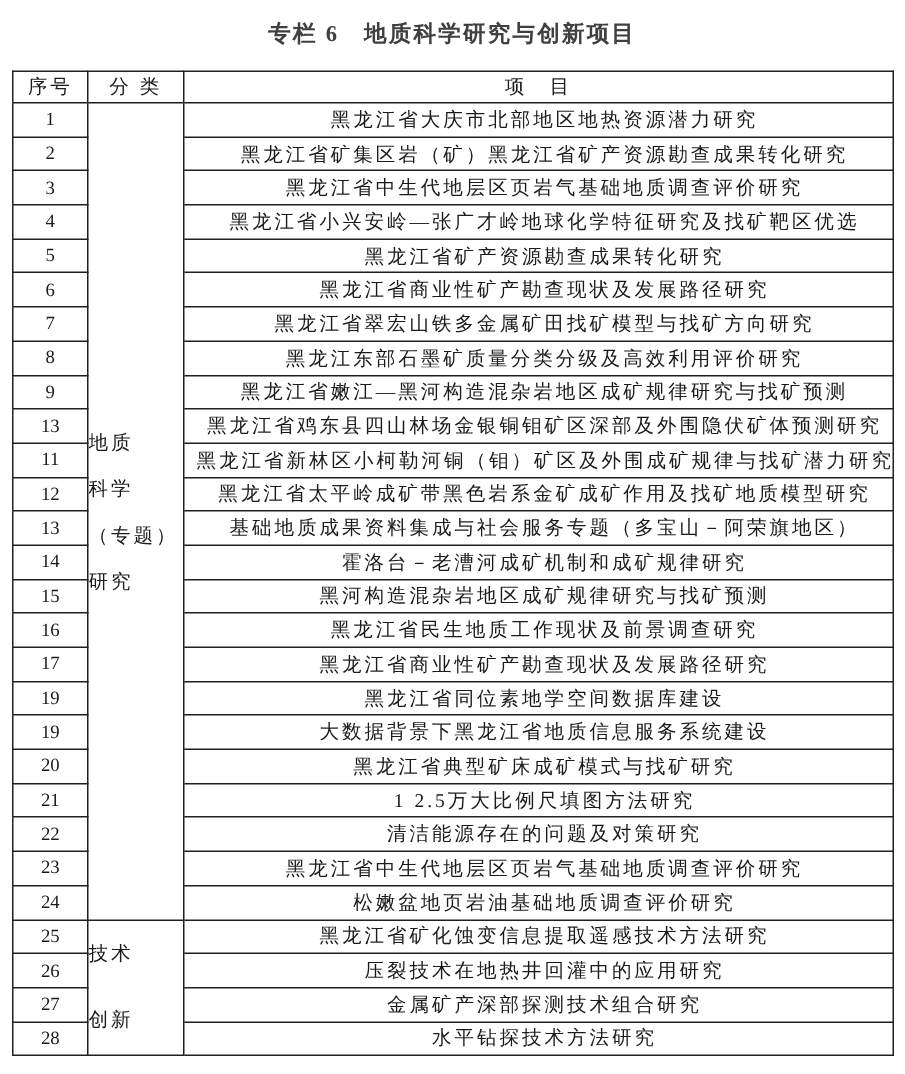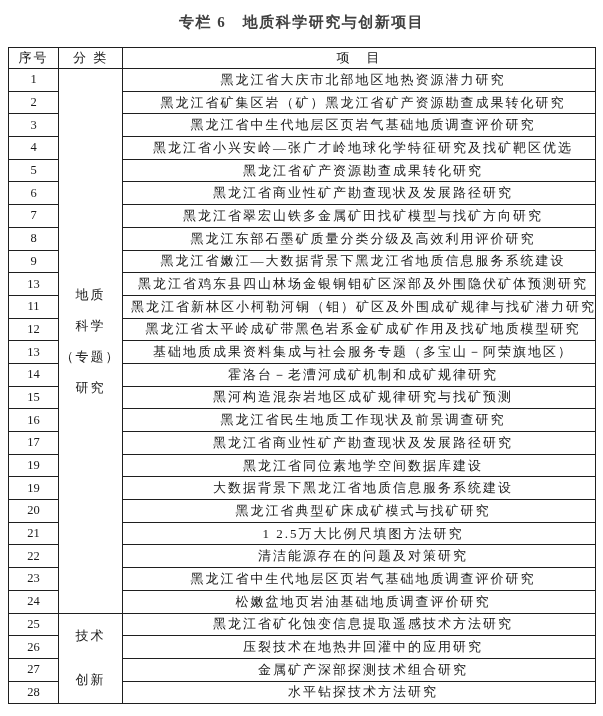--- a/index.html
+++ b/index.html
@@ -53,21 +53,20 @@
     text-align: center;
     font-size: 12.5px;
   }
   td.cell-proj {
     text-align: center;
     padding-left: 8px;
     letter-spacing: 2px;
     white-space: nowrap;
   }
   td.cell-cat {
-    text-align: center;
     vertical-align: middle;
     letter-spacing: 2px;
   }
   .cat-line { display: block; }
   .cat-0 .cat-line { line-height: 31px; }
   .cat-1 .cat-line { line-height: 44px; }
 </style>
 </head>
 <body>
 
@@ -120,21 +119,21 @@
       <tr>
         <td class="cell-no">7</td>
         <td class="cell-proj">黑龙江省翠宏山铁多金属矿田找矿模型与找矿方向研究</td>
       </tr>
       <tr>
         <td class="cell-no">8</td>
         <td class="cell-proj">黑龙江东部石墨矿质量分类分级及高效利用评价研究</td>
       </tr>
       <tr>
         <td class="cell-no">9</td>
-        <td class="cell-proj">黑龙江省嫩江—大数据背景下黑龙江省地质信息服务系统建设</td>
+        <td class="cell-proj">黑龙江省嫩江—黑河构造混杂岩地区成矿规律研究与找矿预测</td>
       </tr>
       <tr>
         <td class="cell-no">13</td>
         <td class="cell-proj">黑龙江省鸡东县四山林场金银铜钼矿区深部及外围隐伏矿体预测研究</td>
       </tr>
       <tr>
         <td class="cell-no">11</td>
         <td class="cell-proj">黑龙江省新林区小柯勒河铜（钼）矿区及外围成矿规律与找矿潜力研究</td>
       </tr>
       <tr>

